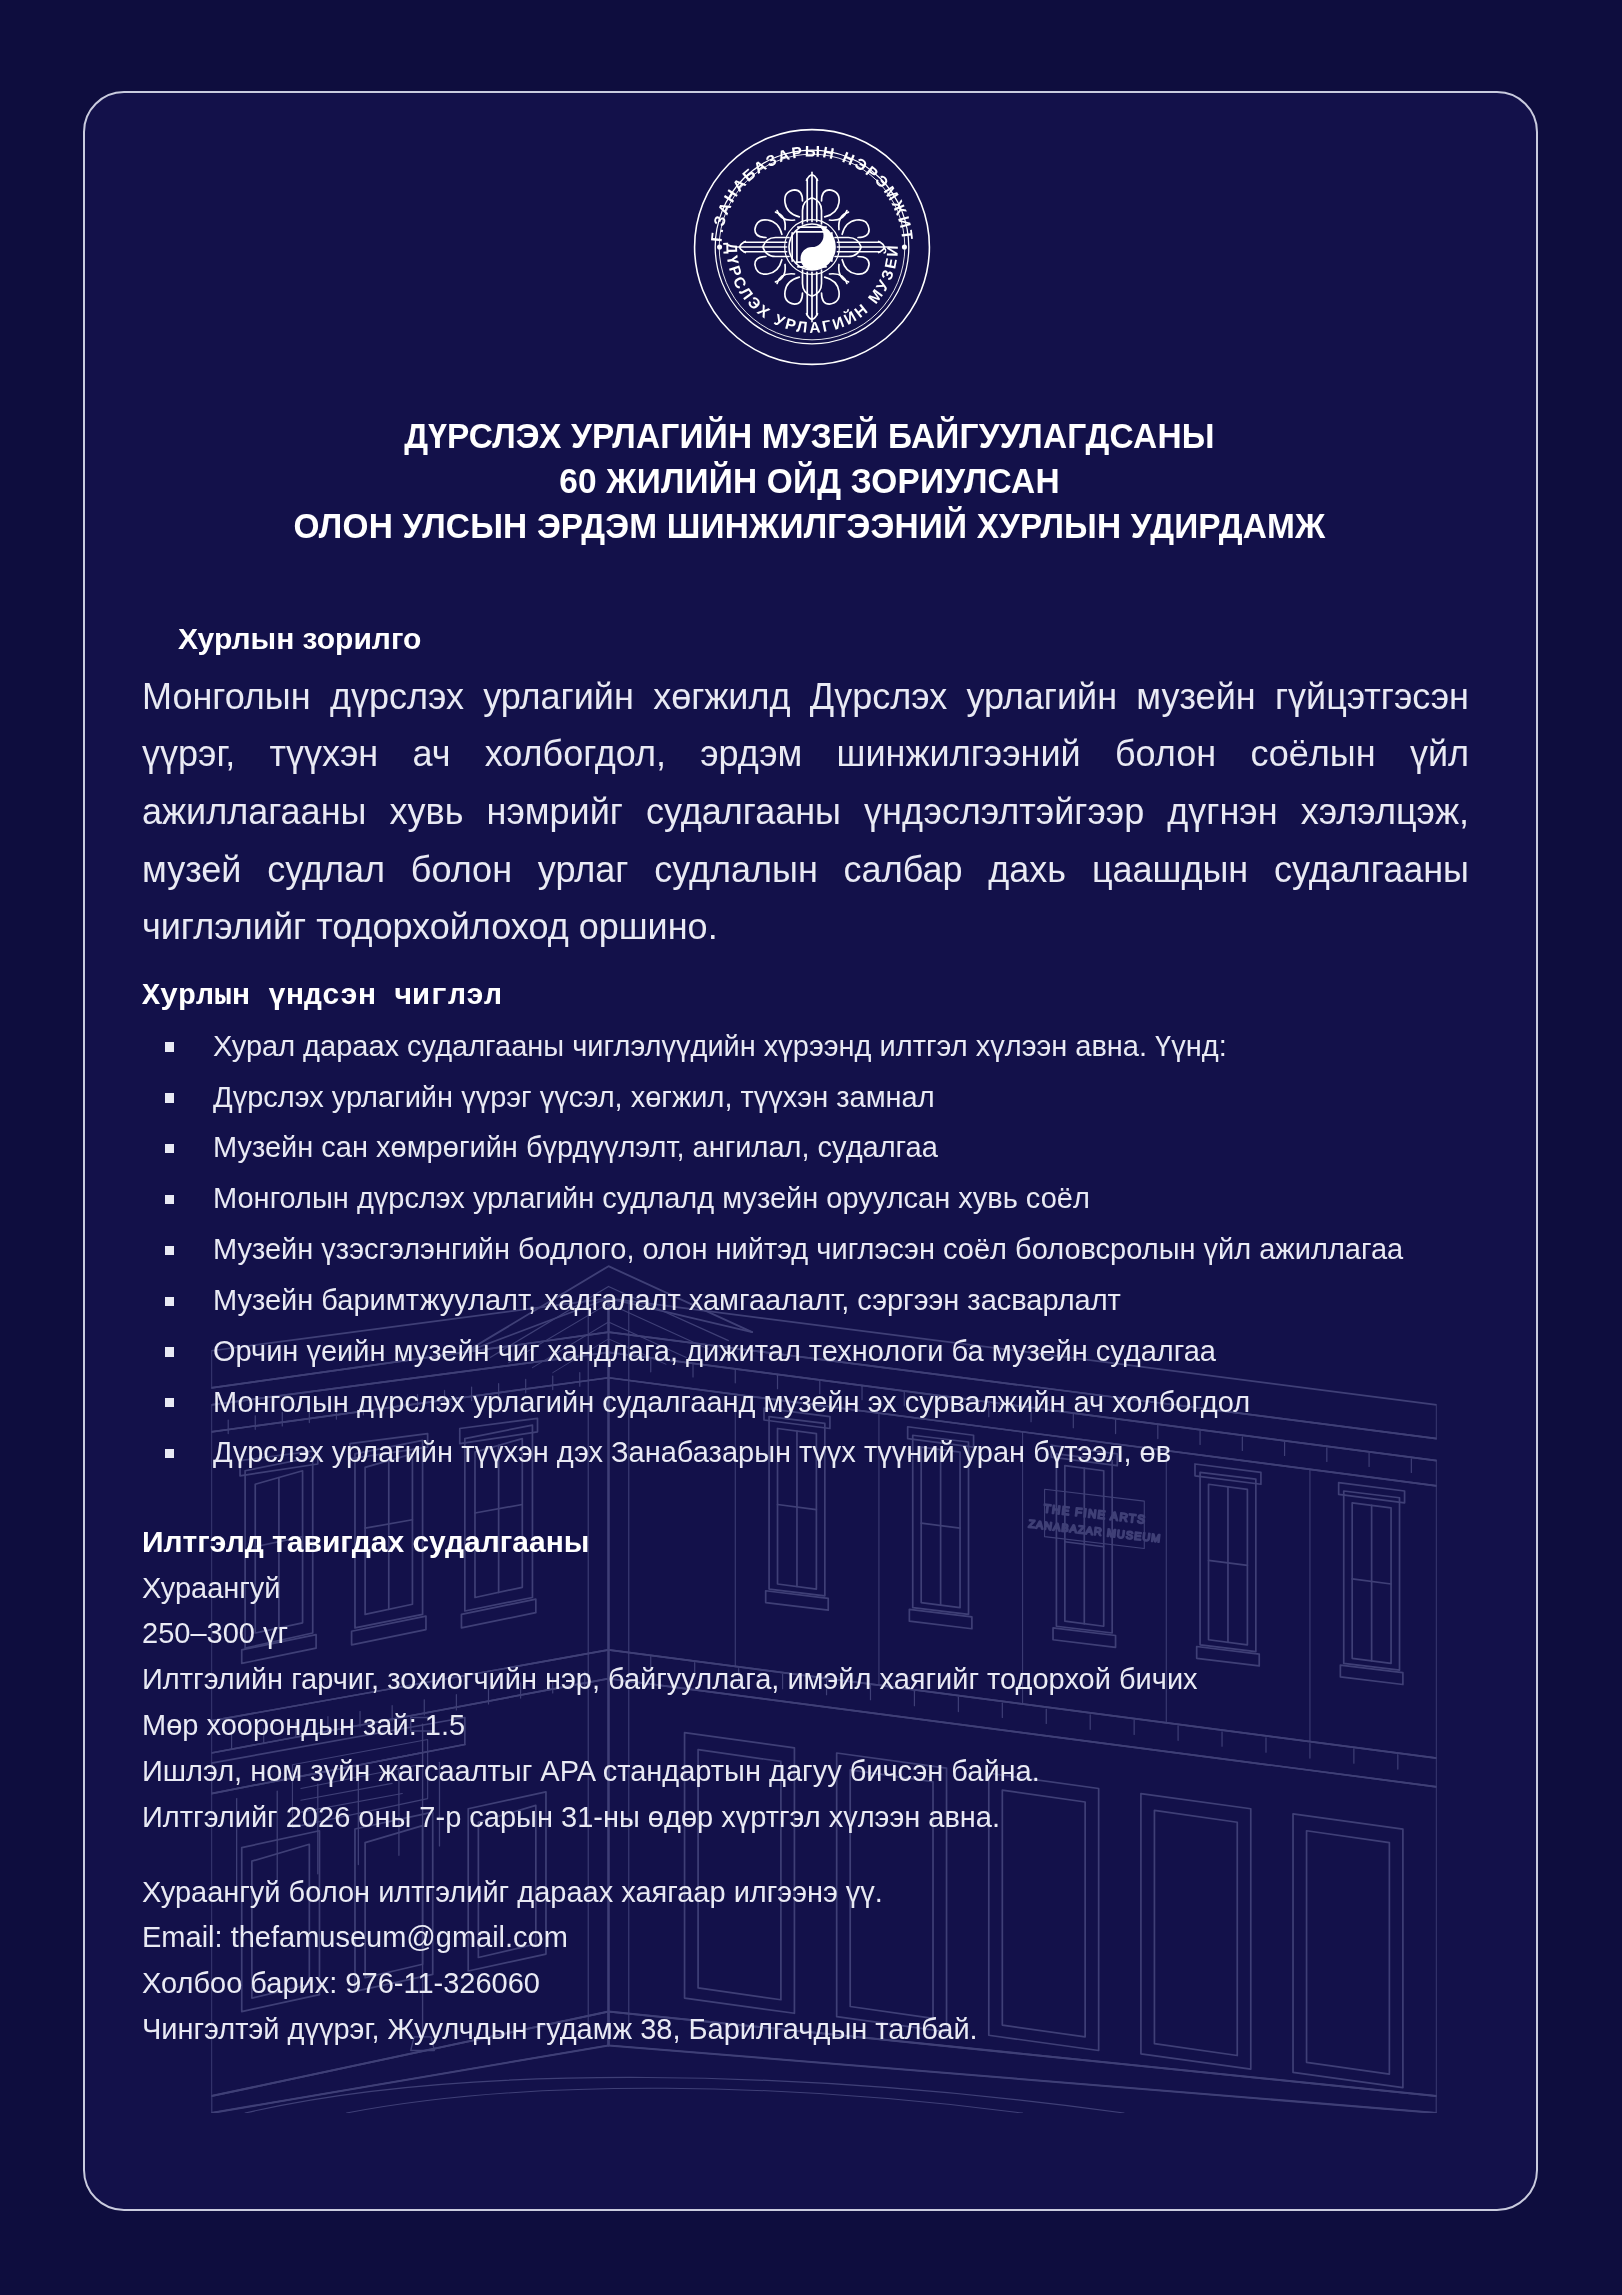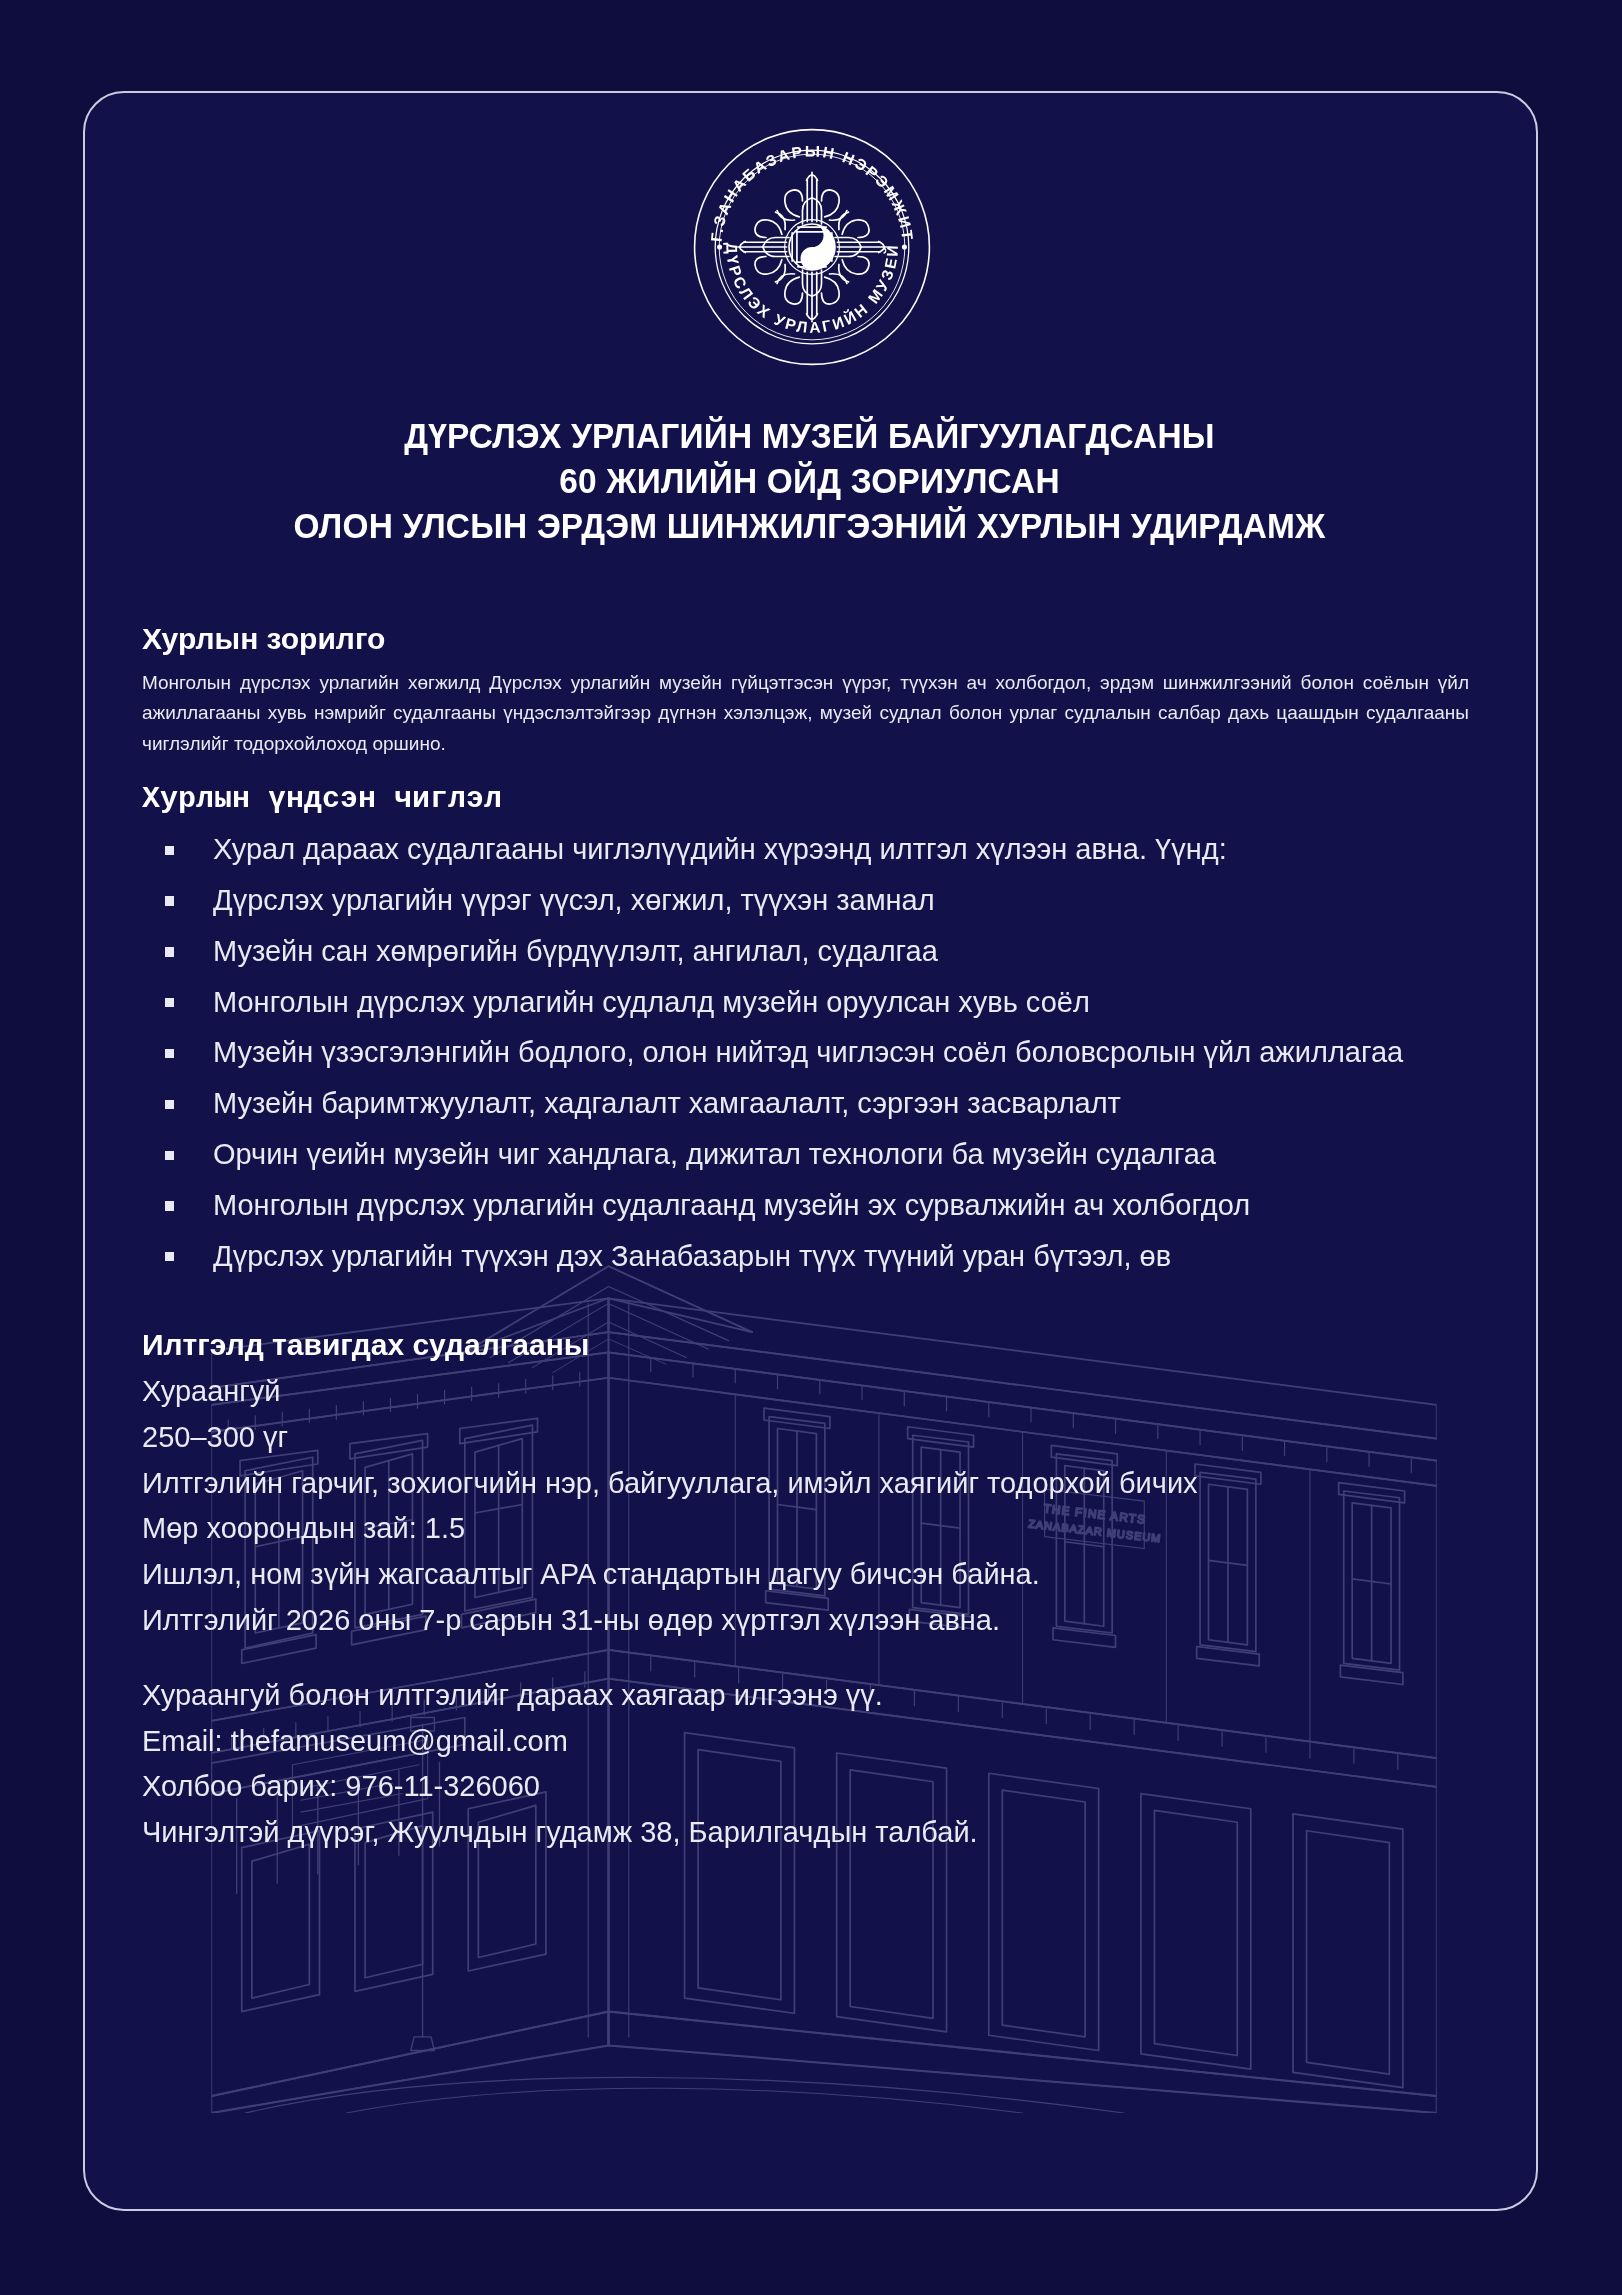--- a/index.html
+++ b/index.html
@@ -63,27 +63,27 @@
   }
   .title-block .tline{display:block;white-space:nowrap;}
 
   .sec-head{
     color:#FFFFFF;
     font-weight:bold;
     font-size:30px;
     line-height:1.25;
     margin:0;
   }
-  .sec-goal{margin-top:72px;}
+  .sec-goal{margin-top:72px;margin-left:36px;}
   .sec-dir{margin-top:22px;font-family:Liberation Mono, monospace;}
   .sec-req{margin-top:47px;}
 
   .para{
     color:#E9EAF4;
-    font-size:19px;
+    font-size:36px;
     line-height:1.60;
     text-align:justify;
     text-justify:inter-word;
     margin:10px 0 0 0;
     width:1327px;
   }
 
   ul.blist{
     list-style:none;
     margin:8.5px 0 0 0;

